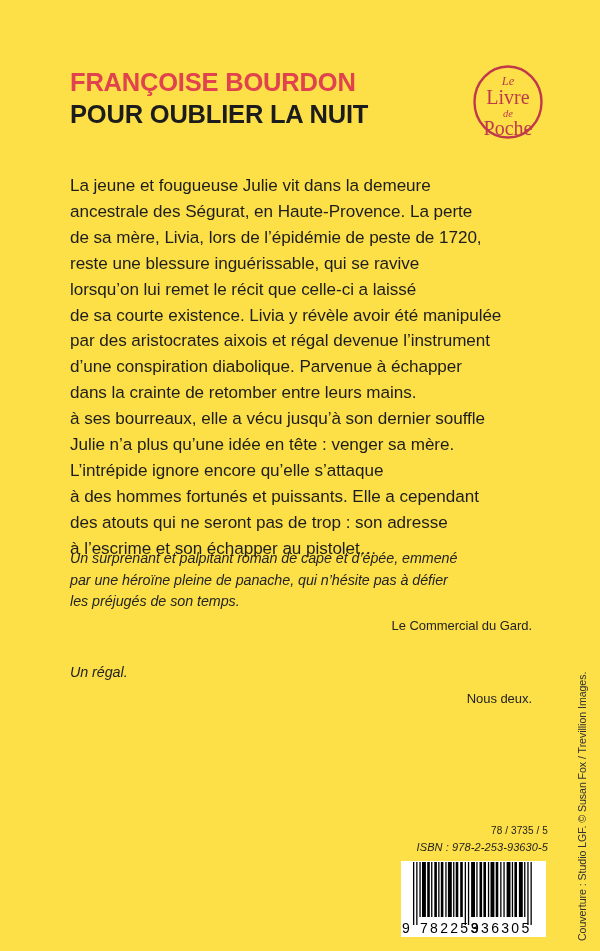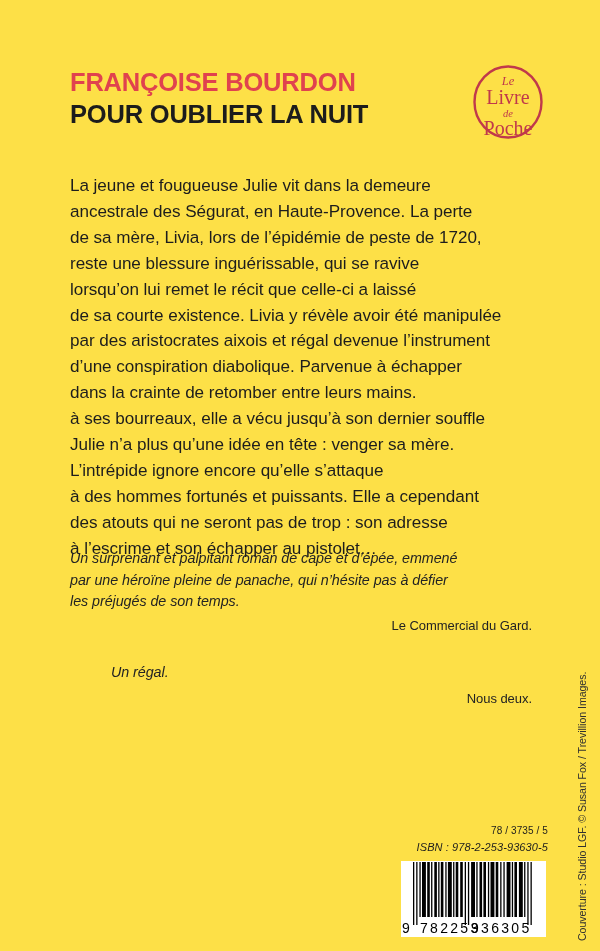--- a/index.html
+++ b/index.html
@@ -82,21 +82,21 @@
     letter-spacing: -0.05px;
   }
   .quote-text .ln { display: block; white-space: nowrap; }
   .quote-source {
     font-size: 13px;
     color: #232323;
     text-align: right;
     margin-top: 5px;
     letter-spacing: -0.05px;
   }
-  .quote-block-2 { margin-top: 29px; margin-left: 41px; }
+  .quote-block-2 { margin-top: 29px; }
   .quote-block-2 .quote-source { margin-top: 8px; }
 
   
   .imprint {
     position: absolute;
     right: 52px;
     top: 822px;
     text-align: right;
     color: #1d1d1d;
   }

